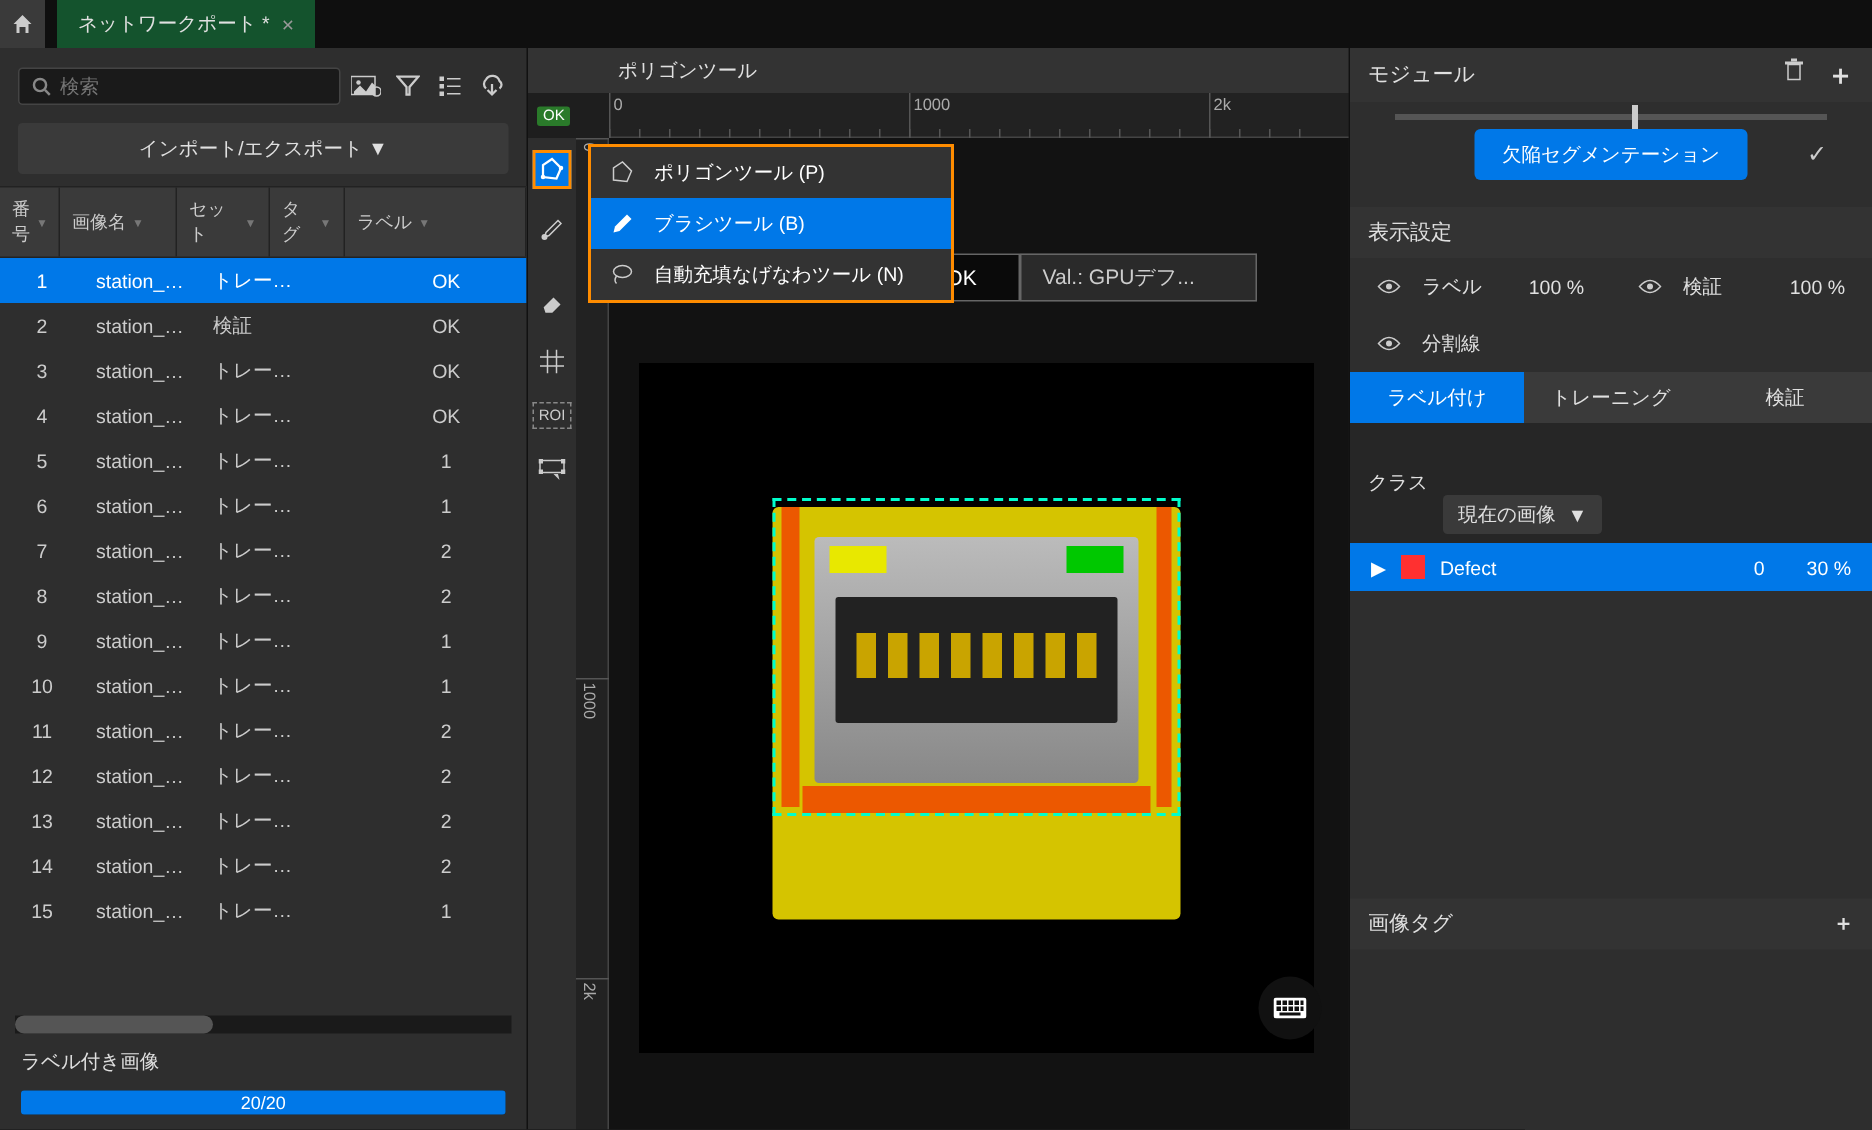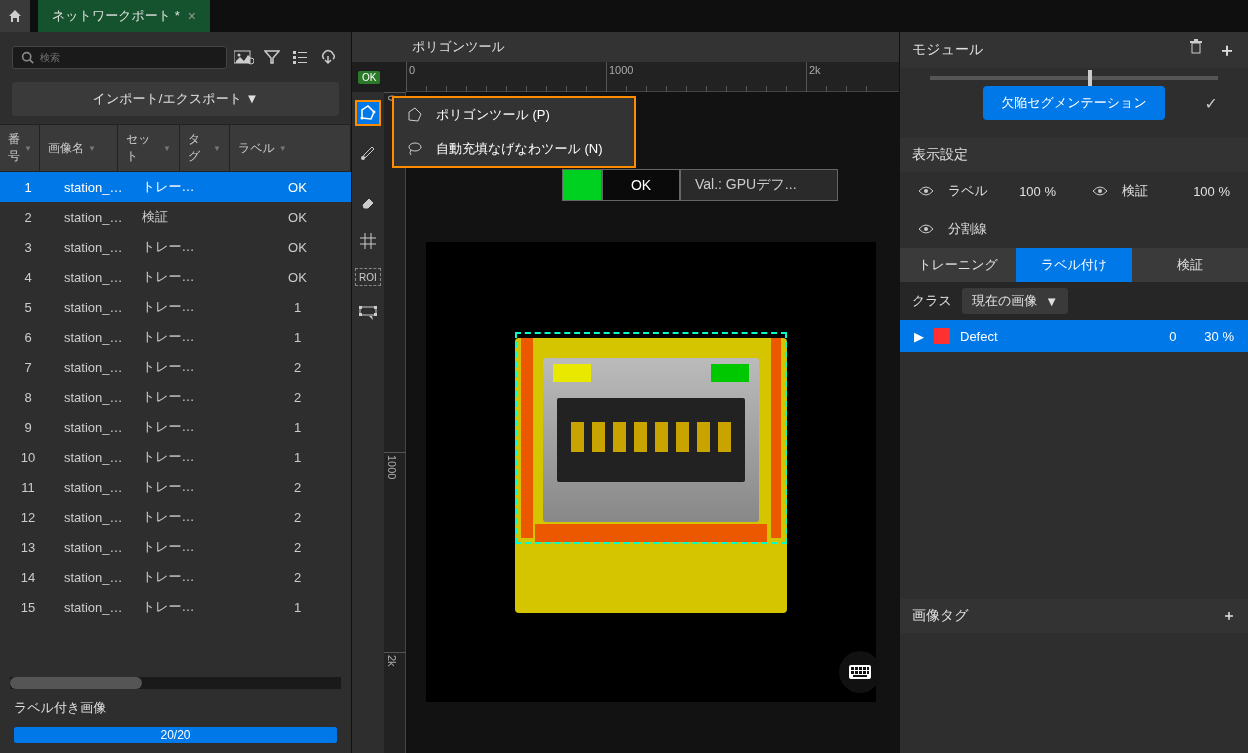--- a/index.html
+++ b/index.html
@@ -23,21 +23,21 @@
   
   .titlebar { display:flex; align-items:center; height:32px; background:#0f0f0f; }
   .home-btn { width:30px; height:32px; display:flex; align-items:center; justify-content:center; background:#3a3a3a;}
   .tab { display:flex; align-items:center; gap:8px; padding:0 14px; height:32px; background:#14532d; margin-left:8px; font-size:13px; color:var(--text); }
   .tab .close { color:#999; font-size:14px; }
   .content { display:flex; height:721px; }
   
   .left-panel { width:352px; background:var(--bg-dark); display:flex; flex-direction:column; border-right:1px solid #111;}
   .toolbar-row { display:flex; align-items:center; gap:6px; padding:10px 12px; height:50px; }
   .search-box { flex:1; display:flex; align-items:center; gap:6px; background:var(--bg-input); border:1px solid #444; border-radius:3px; padding:4px 8px; }
-  .search-box input { flex:1; background:transparent; border:none; color:var(--text); font-size:10px; outline:none; }
+  .search-box input { flex:1; background:transparent; border:none; color:var(--text); font-size:13px; outline:none; }
   .tool-icon { width:22px; height:22px; display:flex; align-items:center; justify-content:center; color:#ccc; }
   .full-btn { margin:0 12px 8px; padding:8px; text-align:center; background:#3a3a3a; border-radius:3px; font-size:13px; display:flex; align-items:center; justify-content:center; gap:6px; }
   .full-btn.blue { background:var(--accent); }
   .table-header { display:flex; background:#3a3a3a; font-size:12px; color:#ccc; border-top:1px solid #222; border-bottom:1px solid #222; }
   .th { padding:6px 8px; border-right:1px solid #222; display:flex; align-items:center; gap:4px; }
   .th .sort { font-size:8px; color:#777; }
   .col-num { width:40px; justify-content:flex-start; }
   .col-name { width:78px; }
   .col-set { width:62px; }
   .col-tag { width:50px; }
@@ -99,21 +99,21 @@
   .module-slider { position:absolute; top:8px; left:30px; right:30px; height:4px; background:#555; }
   .module-slider .knob { position:absolute; width:4px; height:16px; background:#ccc; top:-6px; left:55%; }
   .section-head { background:#333; padding:8px 12px; font-size:14px; }
   .disp-row { display:flex; align-items:center; gap:12px; padding:10px 18px; font-size:13px; }
   .disp-row .pct { margin-left:auto; }
   .eye-icon { width:18px; text-align:center; }
   .tabs3 { display:flex; }
   .tabs3 .t { flex:1; text-align:center; padding:8px 0; font-size:13px; background:#3a3a3a; }
   .tabs3 .t.active { background:var(--accent); color:#fff; }
   .class-row { display:flex; align-items:center; gap:10px; padding:6px 12px; font-size:13px; background:#262626;}
-  .class-select { display:flex; align-items:center; gap:8px; background:#3a3a3a; padding:4px 10px; border-radius:3px; }
+  .class-select { display:flex; align-items:center; gap:8px; background:#3a3a3a; padding:4px 10px; border-radius:3px;margin-top:42px; }
   .defect-row { display:flex; align-items:center; gap:10px; padding:8px 14px; background:var(--accent); color:#fff; font-size:13px;}
   .defect-row .square { width:16px; height:16px; background:var(--red); }
   .defect-row .nums { margin-left:auto; display:flex; gap:28px; }
   .right-spacer { flex:1; }
   .tag-head { display:flex; align-items:center; justify-content:space-between; padding:8px 12px; background:#333; font-size:14px; }
   svg { display:block; }
 </style>
 </head>
 <body>
 
@@ -450,20 +450,28 @@
 
     <div class="flyout">
       <div class="item">
         <span class="mini-icon">
             <svg width="16" height="16" viewBox="0 0 16 16">
               <path d="M2 13 L2 5 L8 1 L14 7 L11 14 Z" stroke="#ccc" fill="none"></path>
             </svg>
           </span>
         <span>ポリゴンツール (P)</span>
       </div>
+      <div class="item b">
+        <span class="mini-icon">
+            <svg width="16" height="16" viewBox="0 0 16 16">
+              <path d="M11 2 L14 5 L6 13 L2 14 L3 10 Z" fill="#fff"></path>
+            </svg>
+          </span>
+        <span>ブラシツール (B)</span>
+      </div>
       <div class="item">
         <span class="mini-icon">
             <svg width="16" height="16" viewBox="0 0 16 16">
               <ellipse cx="8" cy="6" rx="6" ry="4" stroke="#ccc" fill="none"></ellipse>
               <path d="M4 9 Q2 12 4 14" stroke="#ccc" fill="none"></path>
             </svg>
           </span>
         <span>自動充填なげなわツール (N)</span>
       </div>
     </div>
@@ -526,22 +534,22 @@
     <div class="disp-row">
       <span class="eye-icon">
         <svg width="16" height="12" viewBox="0 0 16 12">
             <path d="M1 6 Q8 -2 15 6 Q8 14 1 6 Z" stroke="#ccc" fill="none"></path>
             <circle cx="8" cy="6" r="2" fill="#ccc"></circle>
           </svg>
       </span>
       <span>分割線</span>
     </div>
     <div class="tabs3">
+      <div class="t active"><span>ラベル付け</span></div>
       <div class="t"><span>トレーニング</span></div>
-      <div class="t active"><span>ラベル付け</span></div>
       <div class="t"><span>検証</span></div>
     </div>
     <div class="class-row">
       <span>クラス</span>
       <div class="class-select">
         <span>現在の画像</span>
         <span>▼</span>
       </div>
     </div>
     <div class="defect-row">

